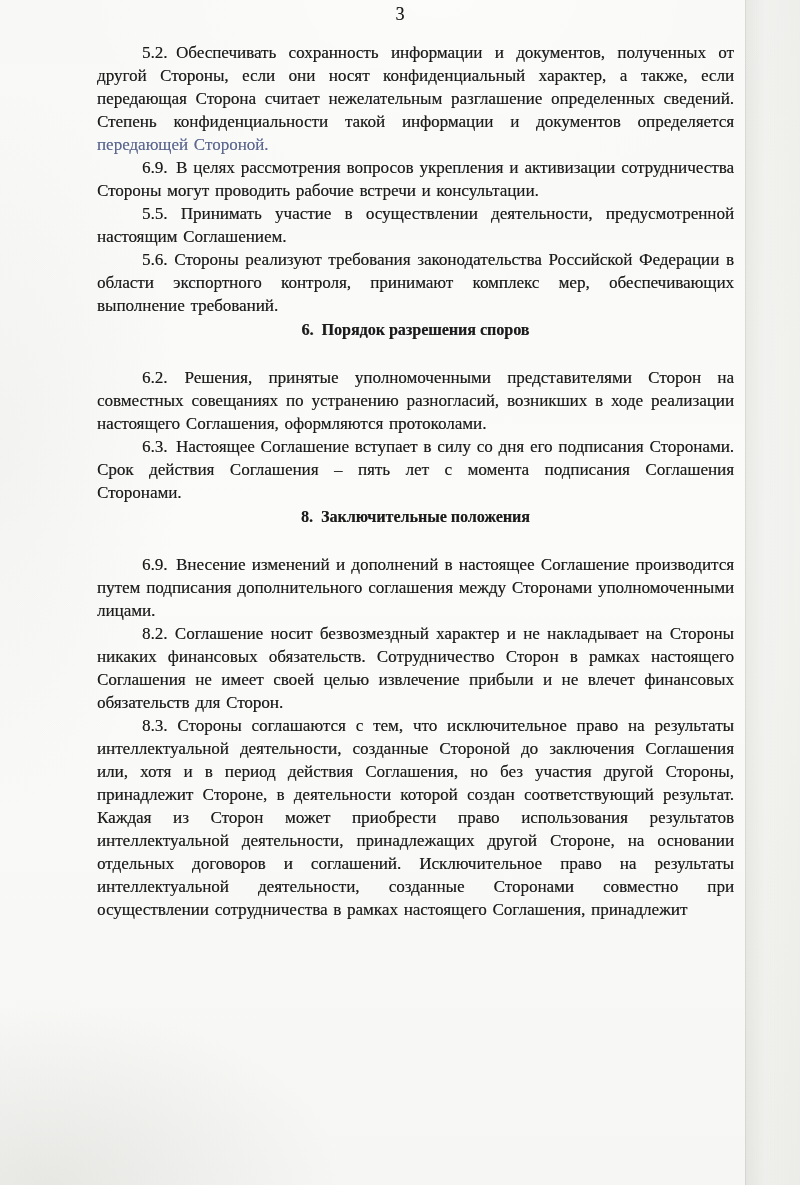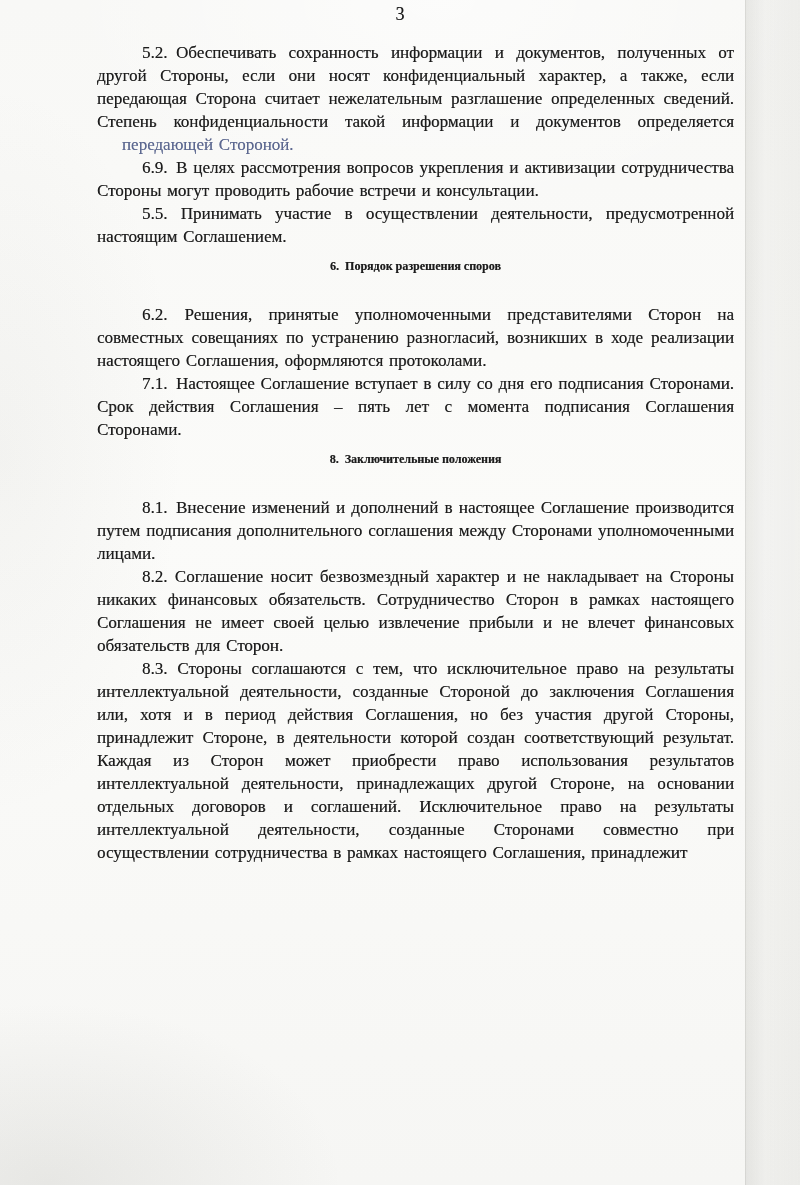--- a/index.html
+++ b/index.html
@@ -56,60 +56,60 @@
   }
   .content p {
     margin: 0;
     font-size: 17px;
     line-height: 23px;
     text-align: justify;
     text-indent: 45px;
     word-spacing: 1.5px;
   }
   .content h2 {
-    margin: 7px 0 25px 0;
-    font-size: 12px;
+    margin: 1px 0 25px 0;
+    font-size: 16px;
     line-height: 23px;
     font-weight: bold;
     text-align: center;
     text-indent: 0;
   }
   .faded {
     color: #5c6890;
     text-shadow: 0 0 0.6px rgba(92,104,144,0.6);
-    margin-left: 25px;
   }
 </style>
 </head>
 <body>
 
 <div class="page">
 
   <div class="edge-band"></div>
 
   <div class="page-number">3</div>
 
   <div class="content">
 
     <section>
       <p><span>5.2. Обеспечивать сохранность информации и документов, полученных от другой Стороны, если они носят конфиденциальный характер, а также, если передающая Сторона считает нежелательным разглашение определенных сведений. Степень конфиденциальности такой информации и документов определяется </span><span class="faded">передающей Стороной.</span></p>
       <p>6.9. В целях рассмотрения вопросов укрепления и активизации сотрудничества Стороны могут проводить рабочие встречи и консультации.</p>
       <p>5.5. Принимать участие в осуществлении деятельности, предусмотренной настоящим Соглашением.</p>
+      <p>5.6. Стороны реализуют требования законодательства Российской Федерации в области экспортного контроля, принимают комплекс мер, обеспечивающих выполнение требований.</p>
     </section>
 
     <section>
       <h2>6. Порядок разрешения споров</h2>
       <p>6.2.  Решения, принятые уполномоченными представителями Сторон на совместных совещаниях по устранению разногласий, возникших в ходе реализации настоящего Соглашения, оформляются протоколами.</p>
     </section>
 
     <section>
-      <p>7.1. Настоящее Соглашение вступает в силу со дня его подписания Сторонами. Срок действия Соглашения – пять лет с момента подписания Соглашения Сторонами.</p>
+      <p>6.3. Настоящее Соглашение вступает в силу со дня его подписания Сторонами. Срок действия Соглашения – пять лет с момента подписания Соглашения Сторонами.</p>
     </section>
 
     <section>
       <h2>8. Заключительные положения</h2>
-      <p>8.1. Внесение изменений и дополнений в настоящее Соглашение производится путем подписания дополнительного соглашения между Сторонами уполномоченными лицами.</p>
+      <p>6.9. Внесение изменений и дополнений в настоящее Соглашение производится путем подписания дополнительного соглашения между Сторонами уполномоченными лицами.</p>
       <p>8.2. Соглашение носит безвозмездный характер и не накладывает на Стороны никаких финансовых обязательств. Сотрудничество Сторон в рамках настоящего Соглашения не имеет своей целью извлечение прибыли и не влечет финансовых обязательств для Сторон.</p>
       <p>8.3. Стороны соглашаются с тем, что исключительное право на результаты интеллектуальной деятельности, созданные Стороной до заключения Соглашения или, хотя и в период действия Соглашения, но без участия другой Стороны, принадлежит Стороне, в деятельности которой создан соответствующий результат. Каждая из Сторон может приобрести право использования результатов интеллектуальной деятельности, принадлежащих другой Стороне, на основании отдельных договоров и соглашений. Исключительное право на результаты интеллектуальной деятельности, созданные Сторонами совместно при осуществлении сотрудничества в рамках настоящего Соглашения, принадлежит</p>
     </section>
 
   </div>
 </div>
 
 </body></html>

